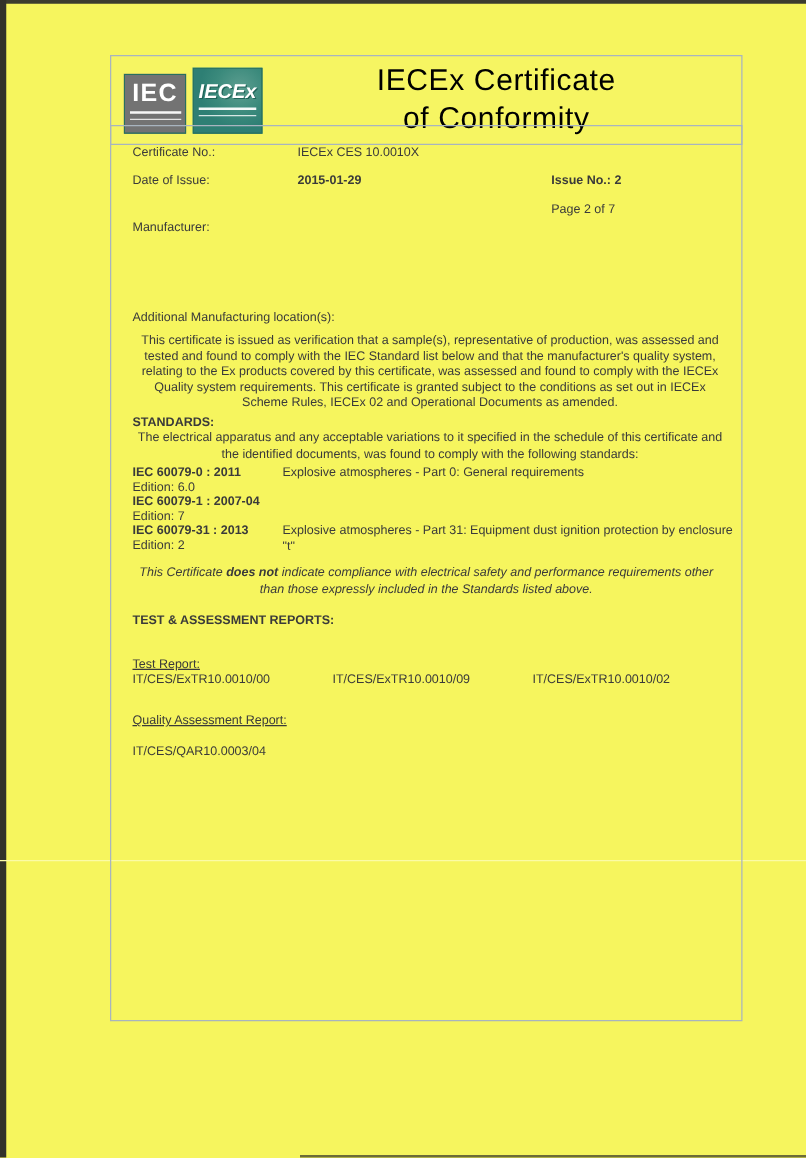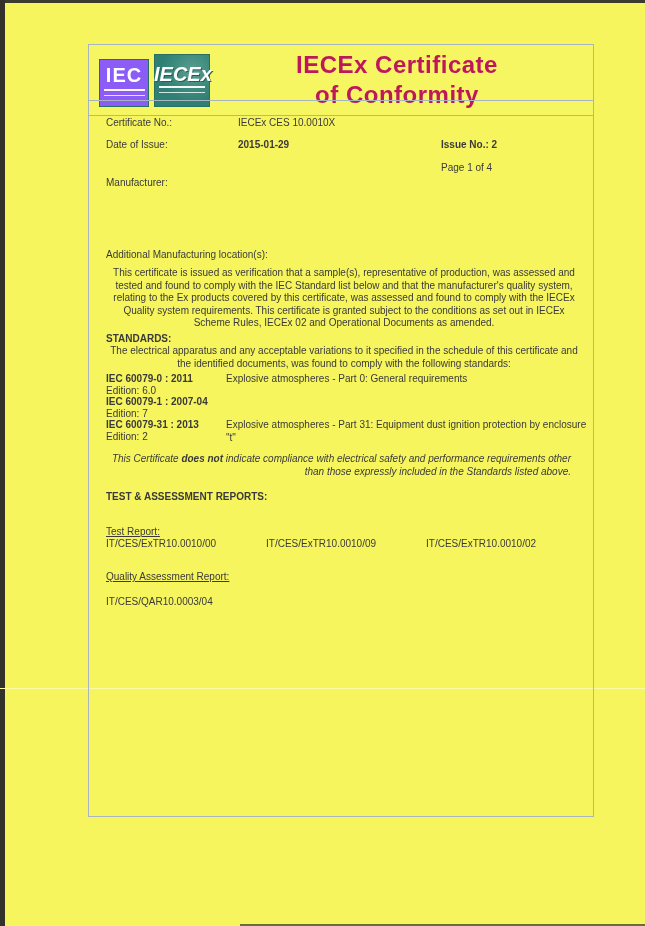--- a/index.html
+++ b/index.html
@@ -14,45 +14,45 @@
   .scan-edge-left  { position:absolute; top:0; left:0; width:5px; height:100%; background:#32322a; }
   .scan-edge-bottom{ position:absolute; bottom:0; left:240px; right:0; height:2px; background:rgba(50,50,40,.7); }
   .fold-line { position:absolute; left:0; top:688px; width:100%; height:1px; background:#fbfba6; }
 
   
   .header-box {
     position:absolute; left:88px; top:44px; width:504px; height:70px;
     border:1px solid #a8b4bf; background:rgba(255,255,150,0.08);
   }
   .logos { position:absolute; left:10px; top:9px; display:flex; gap:5px; align-items:flex-end; }
-  .logo { background:#8b5cf6; color:#fff; text-align:center; box-sizing:border-box; box-shadow:0 0 0 1px #27705f inset; }
+  .logo { background:#737373; color:#fff; text-align:center; box-sizing:border-box; box-shadow:0 0 0 1px #27705f inset; }
   .logo-iec   { width:50px; height:48px; padding-top:4px; }
   .logo-iec .logo-text { font-size:20px; font-weight:bold; letter-spacing:1px; line-height:24px; }
   .logo-iecex { width:56px; height:53px; padding-top:10px;
     background:radial-gradient(circle at 68% 32%, #5d9e90 0%, #3b8a7c 38%, #2e7f74 62%); }
-  .logo-iecex .logo-text { font-size:20px; font-weight:bold; font-style:italic; line-height:20px; text-shadow:1px 1px 0 #1f6358; }
+  .logo-iecex .logo-text { font-size:16px; font-weight:bold; font-style:italic; line-height:20px; text-shadow:1px 1px 0 #1f6358; }
   .logo-lines { margin:2px auto 0; width:82%; height:4px;
     border-top:2px solid rgba(255,255,255,.95); border-bottom:1px solid rgba(255,255,255,.8); }
   .cert-title {
     position:absolute; left:122px; top:5px; width:372px; text-align:center;
-    color:#be185d; font-weight:bold; font-size:24px; line-height:30px; letter-spacing:.5px;
+    color:#000000; font-weight:normal; font-size:24px; line-height:30px; letter-spacing:.5px;
   }
 
   
   .body-box {
     position:absolute; left:88px; top:100px; width:504px; height:715px;
     border:1px solid #a8b4bf; font-size:10px; line-height:12.5px;
   }
   .abs { position:absolute; }
   .b { font-weight:bold; }
   .i { font-style:italic; }
   .u { text-decoration:underline; }
   .addr-line { line-height:13px; }
   .para { text-align:center; }
-  .center { text-align:right; }
+  .center { text-align:center; }
 </style>
 </head>
 <body>
 
 <div class="scan-edge-top"></div>
 <div class="scan-edge-left"></div>
 <div class="scan-edge-bottom"></div>
 <div class="fold-line"></div>
 
 <div class="header-box">
@@ -74,21 +74,21 @@
 
 <div class="body-box">
 
   <span class="abs" style="left:17px; top:16px">Certificate No.:</span>
   <span class="abs" style="left:149px; top:16px">IECEx CES 10.0010X</span>
 
   <span class="abs" style="left:17px; top:38px">Date of Issue:</span>
   <span class="abs b" style="left:149px; top:38px">2015-01-29</span>
   <span class="abs b" style="left:352px; top:38px">Issue No.: 2</span>
 
-  <span class="abs" style="left:352px; top:61px">Page 1 of 4</span>
+  <span class="abs" style="left:352px; top:61px">Page 2 of 7</span>
 
   <span class="abs" style="left:17px; top:76px">Manufacturer:</span>
 
   <span class="abs" style="left:17px; top:148px">Additional Manufacturing location(s):</span>
 
   <div class="abs para" style="left:17px; top:166px; width:476px">This certificate is issued as verification that a sample(s), representative of production, was assessed and tested and found to comply with the IEC Standard list below and that the manufacturer's quality system, relating to the Ex products covered by this certificate, was assessed and found to comply with the IECEx Quality system requirements. This certificate is granted subject to the conditions as set out in IECEx Scheme Rules, IECEx 02 and Operational Documents as amended.</div>
 
   <span class="abs b" style="left:17px; top:232px">STANDARDS:</span>
   <div class="abs para" style="left:17px; top:244px; width:476px">The electrical apparatus and any acceptable variations to it specified in the schedule of this certificate and the identified documents, was found to comply with the following standards:</div>
 

